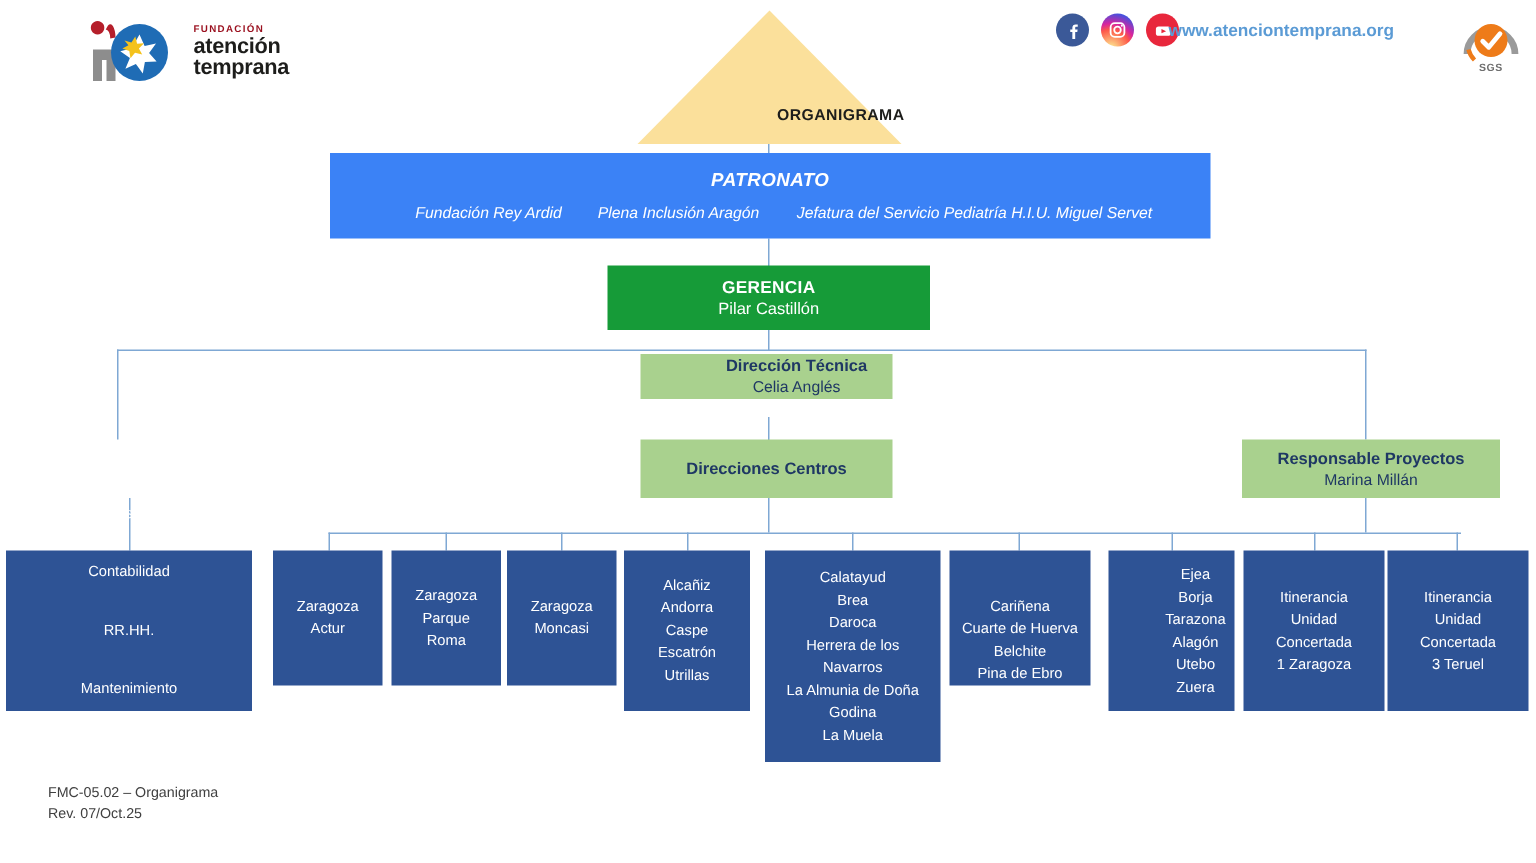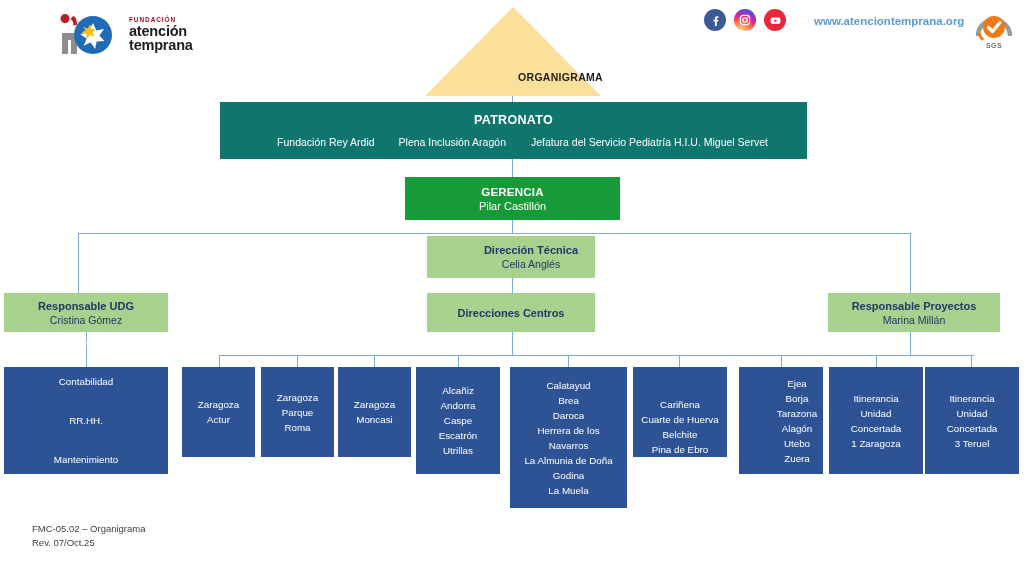--- a/index.html
+++ b/index.html
@@ -19,55 +19,55 @@
   .logo-fund { font-size: 6.5px; font-weight: bold; letter-spacing: .9px; color: #9a0f1e; }
   .logo-l1, .logo-l2 { font-size: 14.5px; font-weight: bold; color: #1d1d1b; letter-spacing: -.2px; }
 
   .social { position: absolute; left: 704px; top: 9px; display: flex; gap: 8px; }
   .soc { width: 22px; height: 22px; border-radius: 50%; display: flex;
          align-items: center; justify-content: center; color: #fff; }
   .soc.fb { background: #3b5998; }
   .soc.ig { background: radial-gradient(circle at 30% 107%, #fdf497 0%, #fd5949 45%, #d6249f 60%, #285AEB 90%); }
   .soc.yt { background: #e8273c; }
 
-  .site-url { position: absolute; left: 814px; top: 15px; font-size: 11.5px;
+  .site-url { position: absolute; left: 779px; top: 15px; font-size: 11.5px;
               font-weight: bold; color: #5b9bd5; white-space: nowrap; }
 
   .sgs { position: absolute; left: 972px; top: 6px; width: 44px; height: 44px; }
   .sgs-label { position: absolute; left: 0; bottom: 1px; width: 44px; text-align: center;
                font-size: 7px; font-weight: bold; color: #6f6f6f; letter-spacing: .4px; }
 
   
   .tri { position: absolute; left: 423px; top: 5px; width: 180px; height: 93px; }
   .tri svg { display: block; }
   .tri-label { position: absolute; left: 0; top: 66px; width: 180px; text-align: right;
                font-size: 10.5px; font-weight: bold; color: #1d1d1b; letter-spacing: .3px; }
 
   
   .box { position: absolute; display: flex; flex-direction: column;
          align-items: center; justify-content: center; text-align: center; }
 
-  .patronato { left: 220px; top: 102px; width: 587px; height: 57px; background: #0f766e; }
+  .patronato { left: 220px; top: 102px; width: 587px; height: 57px; background: #3b82f6; font-style: italic; }
   .patronato .t1 { font-size: 12.5px; font-weight: bold; color: #ffffff; letter-spacing: .3px; }
   .sub-row { display: flex; gap: 0; margin-top: 9px; width: 100%;
              justify-content: center; align-items: baseline; }
   .sub-row span { font-size: 10.5px; color: #ffffff; }
   .sp1 { margin-left: 18px; }
   .sp2 { margin-left: 24px; }
   .sp3 { margin-left: 25px; }
 
   .gerencia { left: 405px; top: 177px; width: 215px; height: 43px; background: #169B38; }
   .gerencia .t1 { font-size: 11.5px; font-weight: bold; color: #ffffff; letter-spacing: .2px; }
   .gerencia .t2 { font-size: 11px; color: #ffffff; margin-top: 2px; }
 
   .green-lite { background: #A9D18E; }
   .green-lite .t1 { font-size: 11px; font-weight: bold; color: #1F3864; }
   .green-lite .t2 { font-size: 10.5px; color: #1F3864; margin-top: 2px; }
 
-  .dirtec   { left: 427px; top: 236px; width: 168px; height: 42px; padding-left: 40px; }
+  .dirtec   { left: 427px; top: 236px; width: 168px; height: 30px; padding-left: 40px; }
   .dircen   { left: 427px; top: 293px; width: 168px; height: 39px; }
   .udg      { left: 4px;   top: 293px; width: 164px; height: 39px; }
   .proyectos{ left: 828px; top: 293px; width: 172px; height: 39px; }
 
   .blue { background: #2E5395; }
   .blue .line { font-size: 9.8px; color: #ffffff; line-height: 15px; white-space: nowrap; }
 
   
   .ln { position: absolute; background: #7FA8D4; }
   .v { width: 1px; }
@@ -183,24 +183,20 @@
 
   <div class="box green-lite dirtec">
     <div class="t1">Dirección Técnica</div>
     <div class="t2">Celia Anglés</div>
   </div>
 
   <div class="box green-lite dircen">
     <div class="t1">Direcciones Centros</div>
   </div>
 
-  <div class="box green-lite udg">
-    <div class="t1">Responsable UDG</div>
-    <div class="t2">Cristina Gómez</div>
-  </div>
 
   <div class="box green-lite proyectos">
     <div class="t1">Responsable Proyectos</div>
     <div class="t2">Marina Millán</div>
   </div>
 
   <div class="box blue" style="left:4px; top:367px; width:164px; height:107px;gap:24px;">
       <div class="line">Administración</div>
       <div class="line">Contabilidad</div>
       <div class="line">RR.HH.</div>

